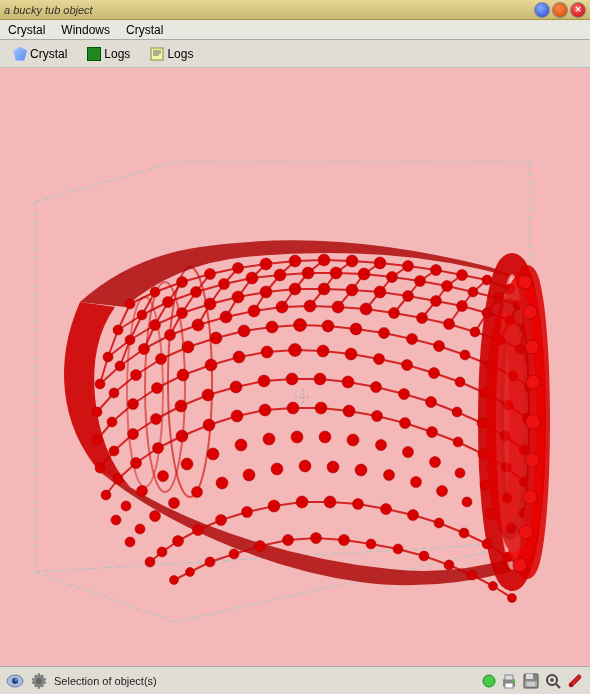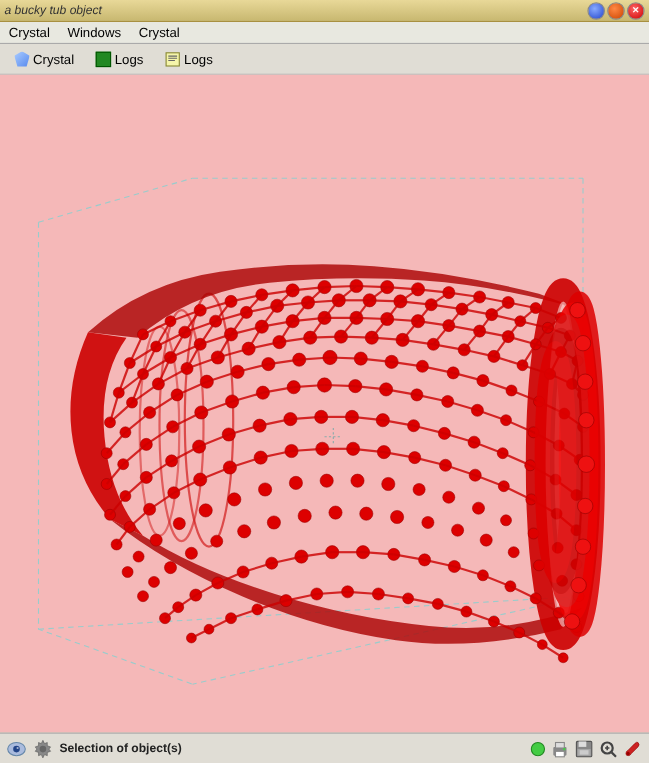--- a/index.html
+++ b/index.html
@@ -122,21 +122,20 @@
       align-items: center;
       padding: 0 6px;
       gap: 6px;
       position: absolute;
       bottom: 0;
     }
     #status-text {
       flex: 1;
       font-size: 11px;
       color: #222;
-      font-weight: bold;
     }
     #status-right {
       display: flex;
       align-items: center;
       gap: 4px;
     }
 
     
     #canvas-area {
       width: 100%;

